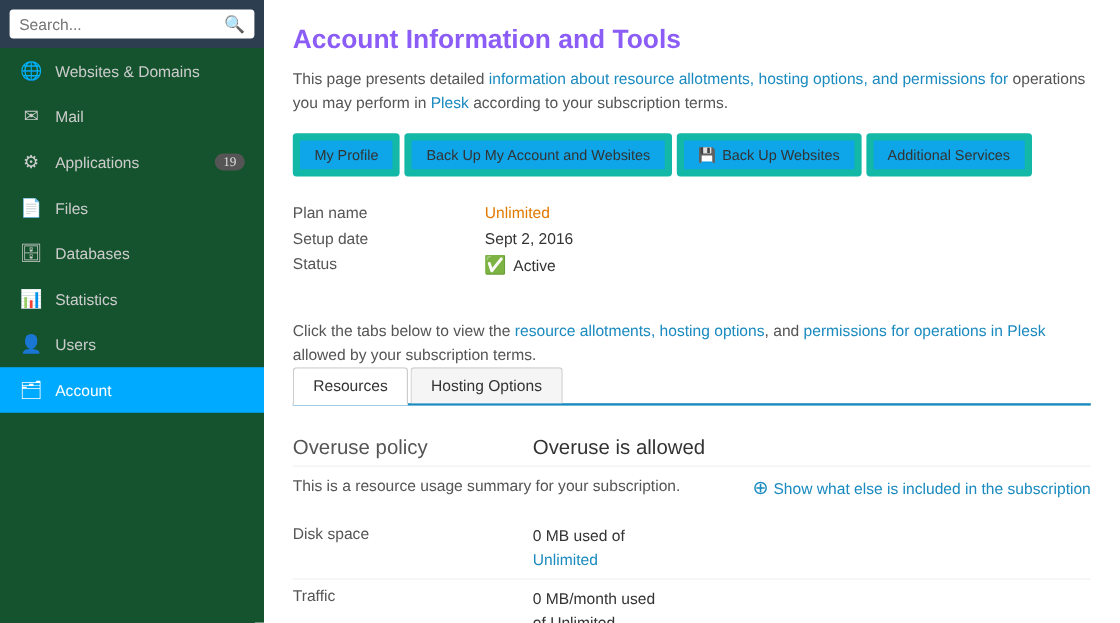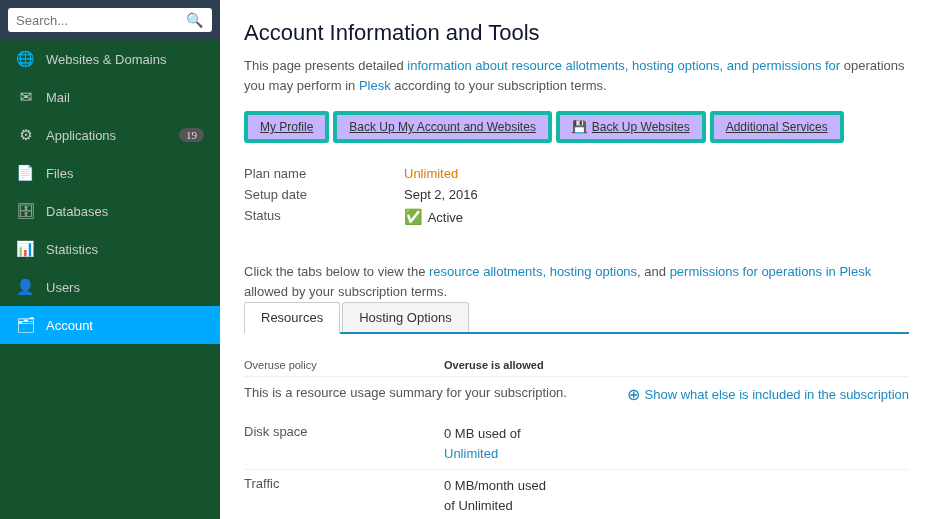--- a/index.html
+++ b/index.html
@@ -54,50 +54,49 @@
 
     
     .main {
       flex: 1;
       overflow-y: auto;
       padding: 20px 24px;
       background: #fff;
     }
     .page-title {
       font-size: 22px;
-      font-weight: normal;
-      color: #0f172a;
+      font-weight: bold;
+      color: #8b5cf6;
       margin-bottom: 10px;
     }
     .page-desc {
       font-size: 13px;
       color: #555;
       margin-bottom: 16px;
       line-height: 1.5;
     }
     .page-desc a, .link-blue { color: #1a8abf; text-decoration: none; }
 
     .action-buttons {
       display: flex;
       gap: 4px;
       margin-bottom: 20px;
       flex-wrap: wrap;
     }
     .btn {
       padding: 5px 12px;
       font-size: 12px;
-      border: 4px solid #14b8a6;
-      background: #c4b5fd;
+      border: 6px solid #14b8a6;
+      background: #0ea5e9;
       color: #333;
       cursor: pointer;
       border-radius: 3px;
       display: flex;
       align-items: center;
       gap: 5px;
-      text-decoration: underline;
     }
 
     .info-table { margin-bottom: 33px; }
     .info-row { display: flex; padding: 3px 0; font-size: 13px; }
     .info-label { width: 160px; color: #555; }
     .info-value { color: #333; }
     .info-value.highlight { color: #e07b00; font-weight: normal; }
     .info-value.status-active { display: flex; align-items: center; gap: 5px; color: #333; }
     .status-icon { color: #4caf50; font-size: 15px; }
 
@@ -128,23 +127,23 @@
     .tab.active {
       background: #fff;
       border-color: #ccc;
       border-bottom: 2px solid #fff;
       margin-bottom: -2px;
       color: #333;
     }
 
     
     .tab-content { padding: 4px 0; }
-    .content-row { display: flex; padding: 5px 0; font-size: 11px; border-bottom: 1px solid #f0f0f0; }
+    .content-row { display: flex; padding: 5px 0; font-size: 17px; border-bottom: 1px solid #f0f0f0; }
     .content-label { width: 200px; color: #555; }
-    .content-value { color: #333; font-weight: bold; }
+    .content-value { color: #333; }
 
     .summary-row {
       display: flex;
       justify-content: space-between;
       align-items: flex-start;
       padding: 8px 0 14px 0;
       font-size: 13px;
       color: #555;
     }
     .show-more-link { color: #1a8abf; text-decoration: none; display: flex; align-items: center; gap: 4px; }

